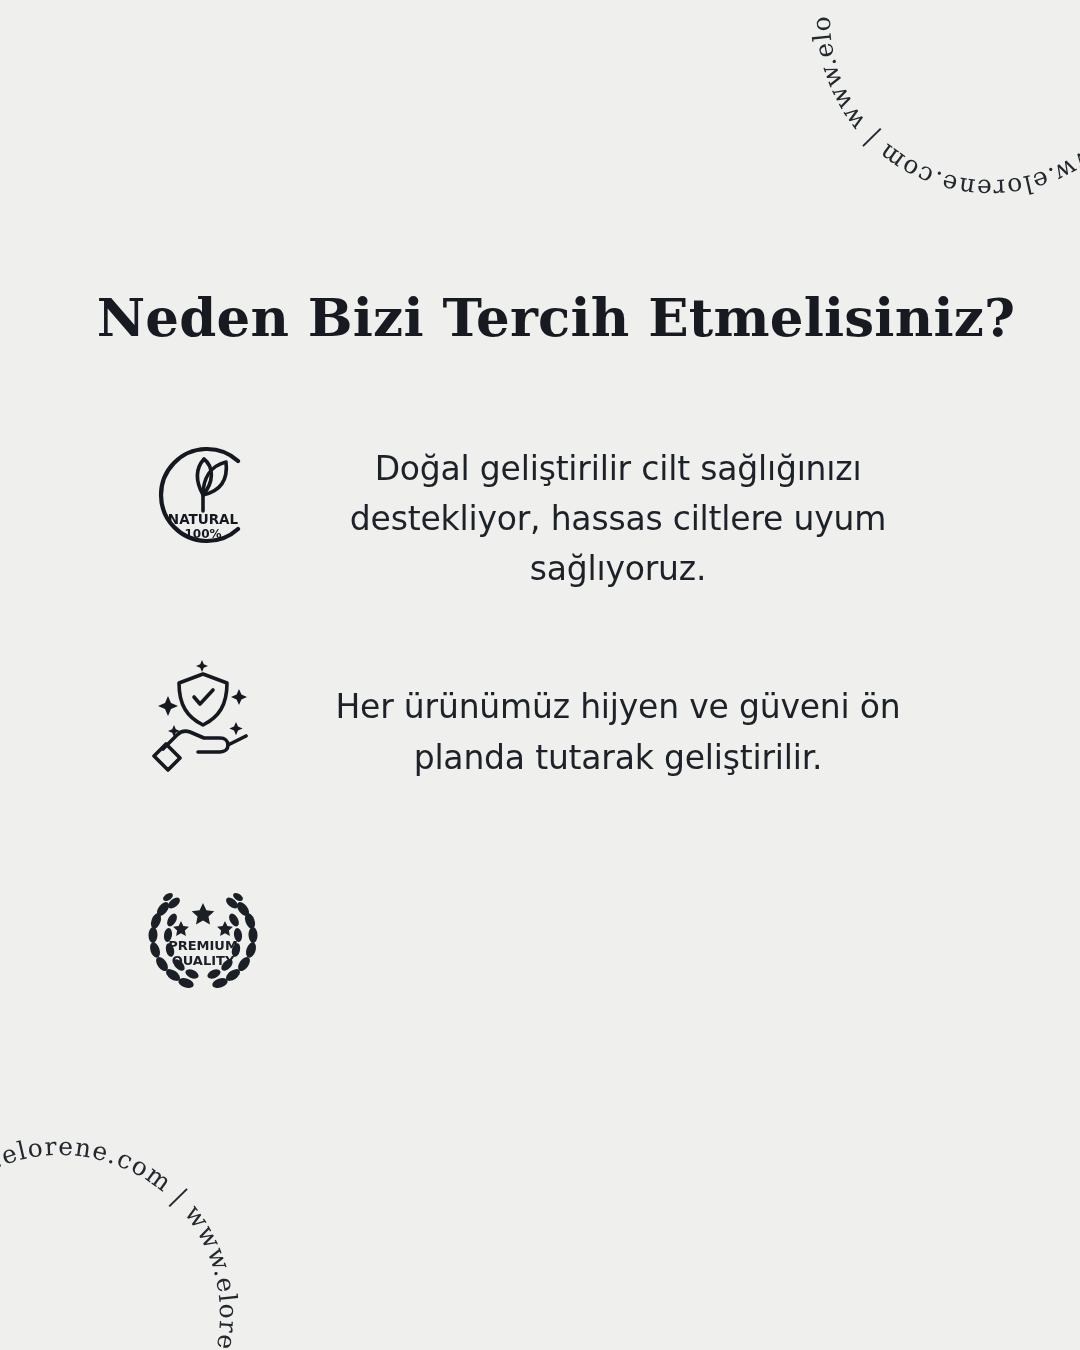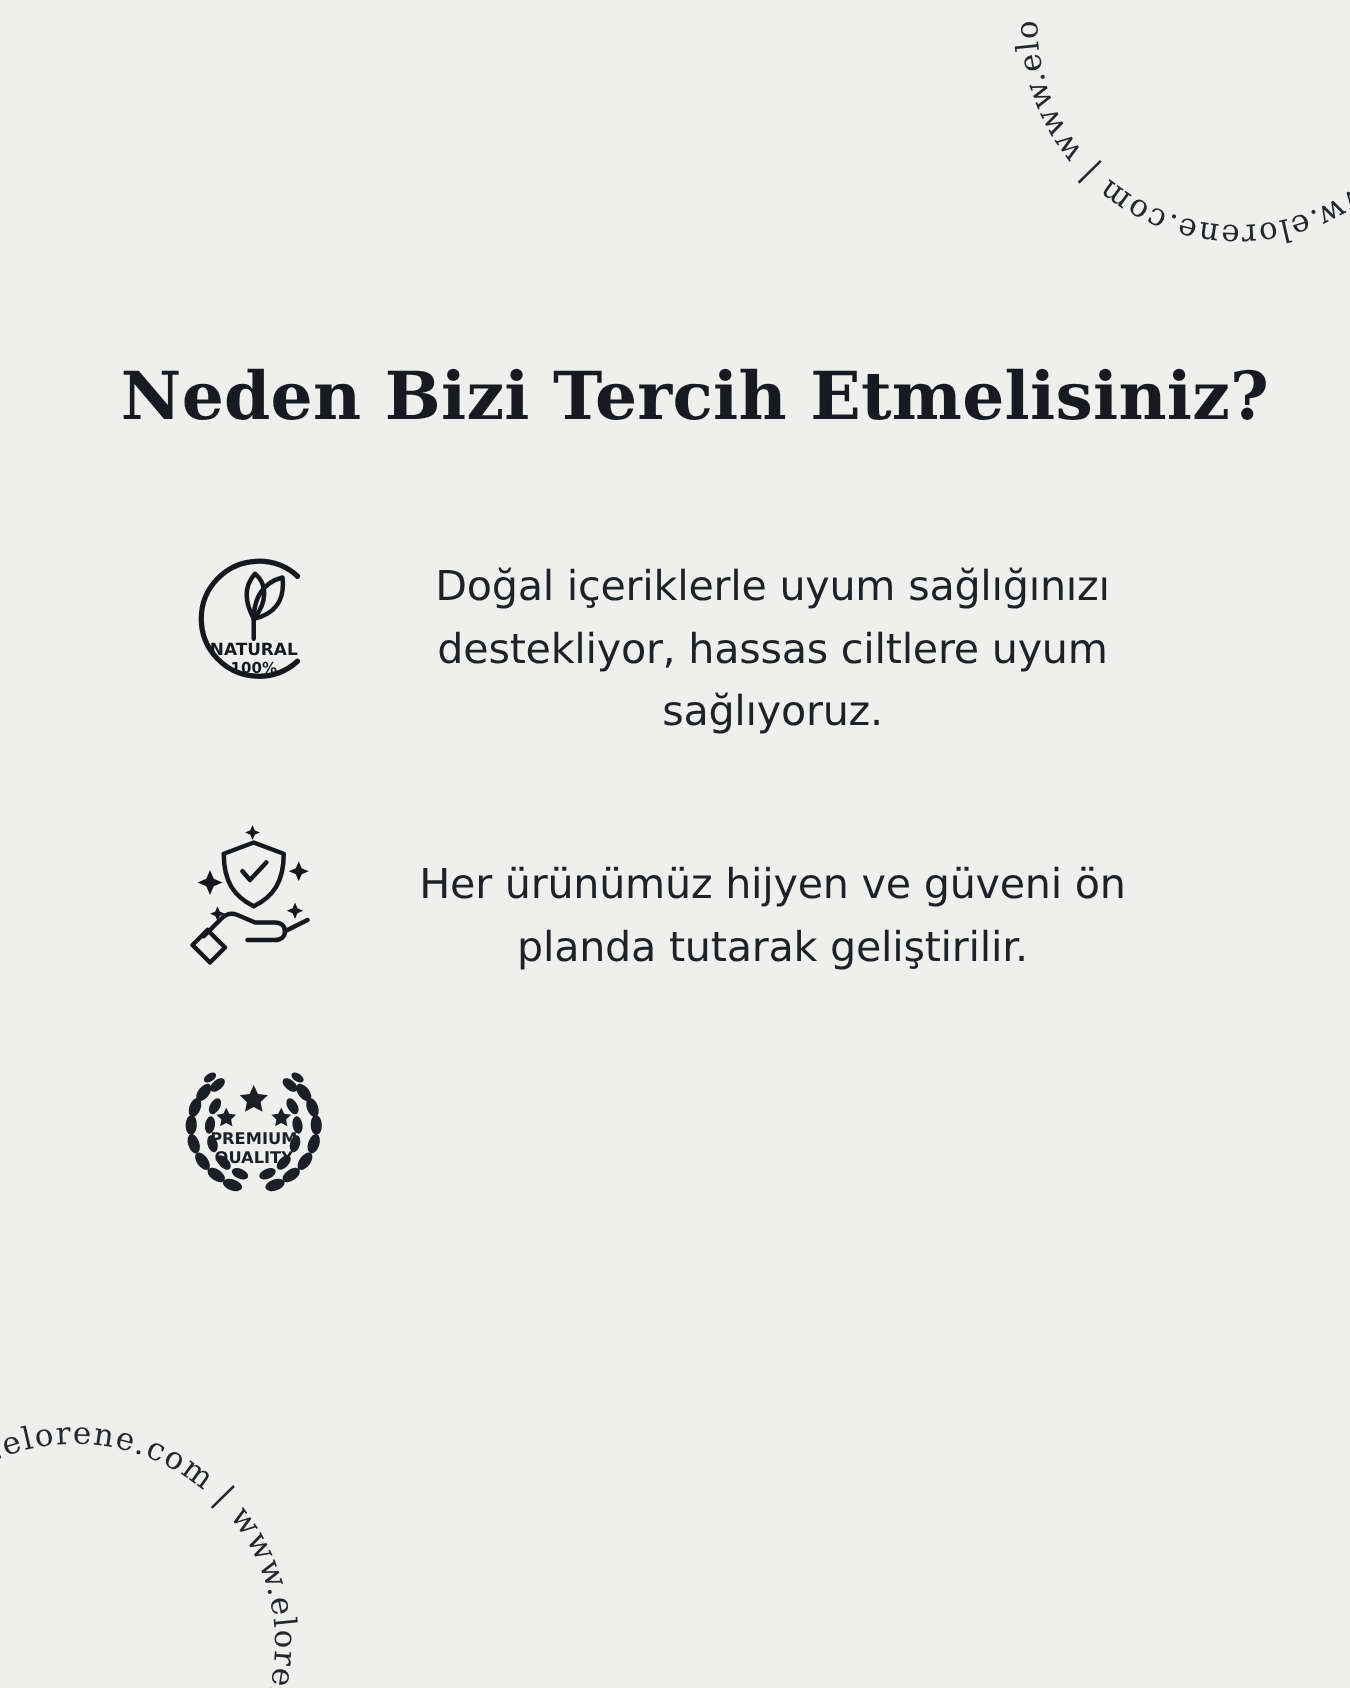--- a/index.html
+++ b/index.html
@@ -89,21 +89,21 @@
     line-height: 1.52;
     color: #1d2229;
     padding: 0 10px;
     letter-spacing: -0.2px;
   }
   .feature-row.r1 .feature-text { padding-top: 14px; }
   .feature-row.r2 .feature-text { padding-top: 34px; }
   .feature-row.r3 .feature-text { padding-top: 12px; }
 
   .feature-row.r1 { margin-bottom: 54px; }
-  .feature-row.r2 { margin-bottom: 53px; }
+  .feature-row.r2 { margin-bottom: 88px; }
 </style>
 </head>
 <body>
 
 <div class="watermark top-right">
   <svg viewBox="0 0 420 420" xmlns="http://www.w3.org/2000/svg">
     <defs>
       <path id="circleTR" d="M 210,210 m -160,0 a 160,160 0 1,1 320,0 a 160,160 0 1,1 -320,0"></path>
     </defs>
     <text>
@@ -140,21 +140,21 @@
 
         <g fill="none" stroke="#15191f" stroke-width="3.6" stroke-linecap="round" stroke-linejoin="round">
           <path d="M59 56 C59 40 66 27 82 23 C84 40 77 52 59 56 Z"></path>
           <path d="M59 56 C52 43 51 30 60 20 C70 28 70 43 59 56 Z"></path>
           <path d="M59 57 L59 72"></path>
         </g>
         <text x="59" y="85" text-anchor="middle" font-family="DejaVu Sans, sans-serif" font-size="13.5" font-weight="bold" fill="#15191f">NATURAL</text>
         <text x="59" y="99" text-anchor="middle" font-family="DejaVu Sans, sans-serif" font-size="12" font-weight="bold" fill="#15191f">100%</text>
       </svg>
     </div>
-    <div class="feature-text">Doğal içeriklerle uyum sağlığınızı destekliyor, hassas ciltlere uyum sağlıyoruz.</div>
+    <div class="feature-text">Doğal geliştirilir cilt sağlığınızı destekliyor, hassas ciltlere uyum sağlıyoruz.</div>
   </div>
 
   <div class="feature-row r2">
     <div class="feature-icon">
       <svg width="126" height="122" viewBox="0 0 126 122" xmlns="http://www.w3.org/2000/svg">
         <g fill="none" stroke="#15191f" stroke-width="3.6" stroke-linecap="round" stroke-linejoin="round">
 
           <path d="M63 22 L87 31 C87 53 79 65 63 73 C47 65 39 53 39 31 Z"></path>
 
           <path d="M54 45 L60 52 L73 38"></path>

